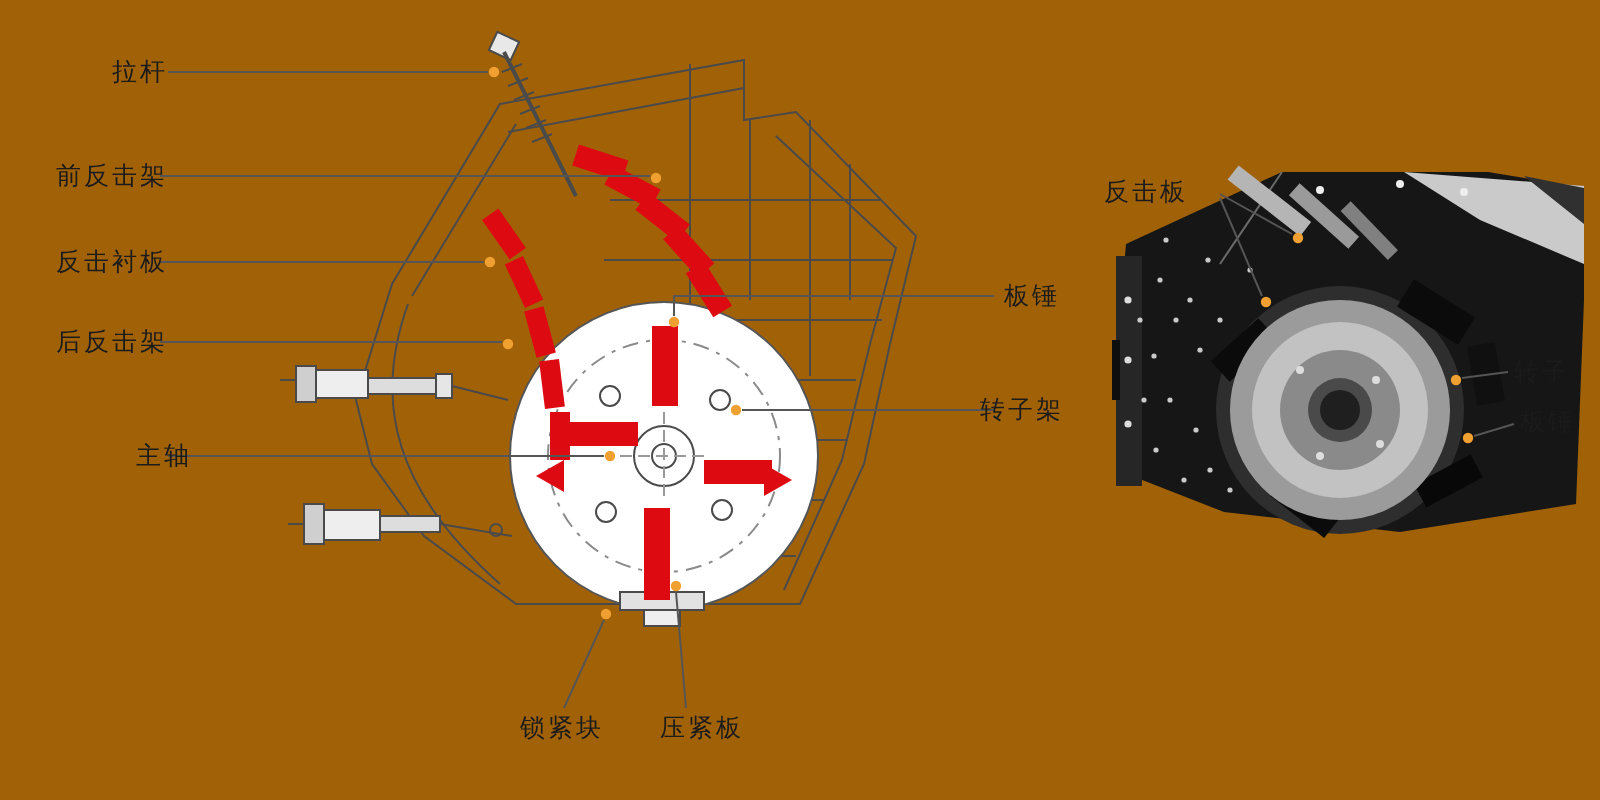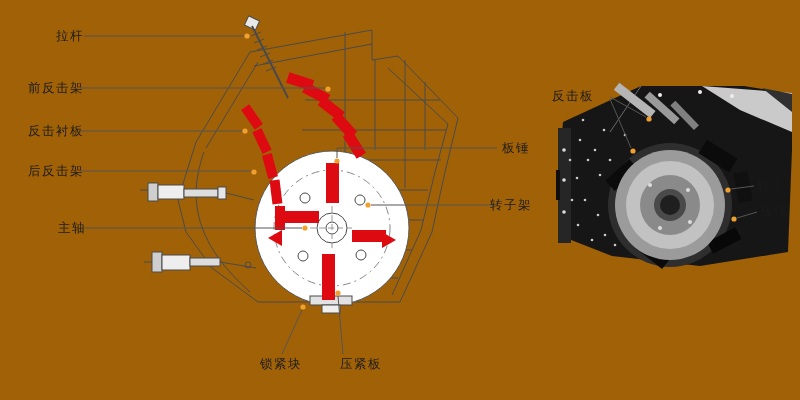--- a/index.html
+++ b/index.html
@@ -197,23 +197,23 @@
       <circle cx="633" cy="151" r="2.6"></circle>
       <circle cx="728" cy="190" r="2.6"></circle>
       <circle cx="734" cy="219" r="2.6"></circle>
     </g>
   </svg>
 
   <div class="lbl" style="left:56px;top:29px">拉杆</div>
   <div class="lbl" style="left:28px;top:81px">前反击架</div>
   <div class="lbl" style="left:28px;top:124px">反击衬板</div>
   <div class="lbl" style="left:28px;top:164px">后反击架</div>
-  <div class="lbl" style="left:58px;top:221px">主轴</div>
+  <div class="lbl" style="left:68px;top:221px">主轴</div>
   <div class="lbl" style="left:502px;top:141px">板锤</div>
   <div class="lbl" style="left:490px;top:198px">转子架</div>
   <div class="lbl" style="left:260px;top:357px">锁紧块</div>
-  <div class="lbl" style="left:340px;top:357px">压紧板</div>
+  <div class="lbl" style="left:330px;top:357px">压紧板</div>
 
   <div class="lbl" style="left:552px;top:89px">反击板</div>
   <div class="lbl" style="left:757px;top:179px">转子</div>
   <div class="lbl" style="left:760px;top:204px">板锤</div>
 
 </div>
 
 </body></html>

